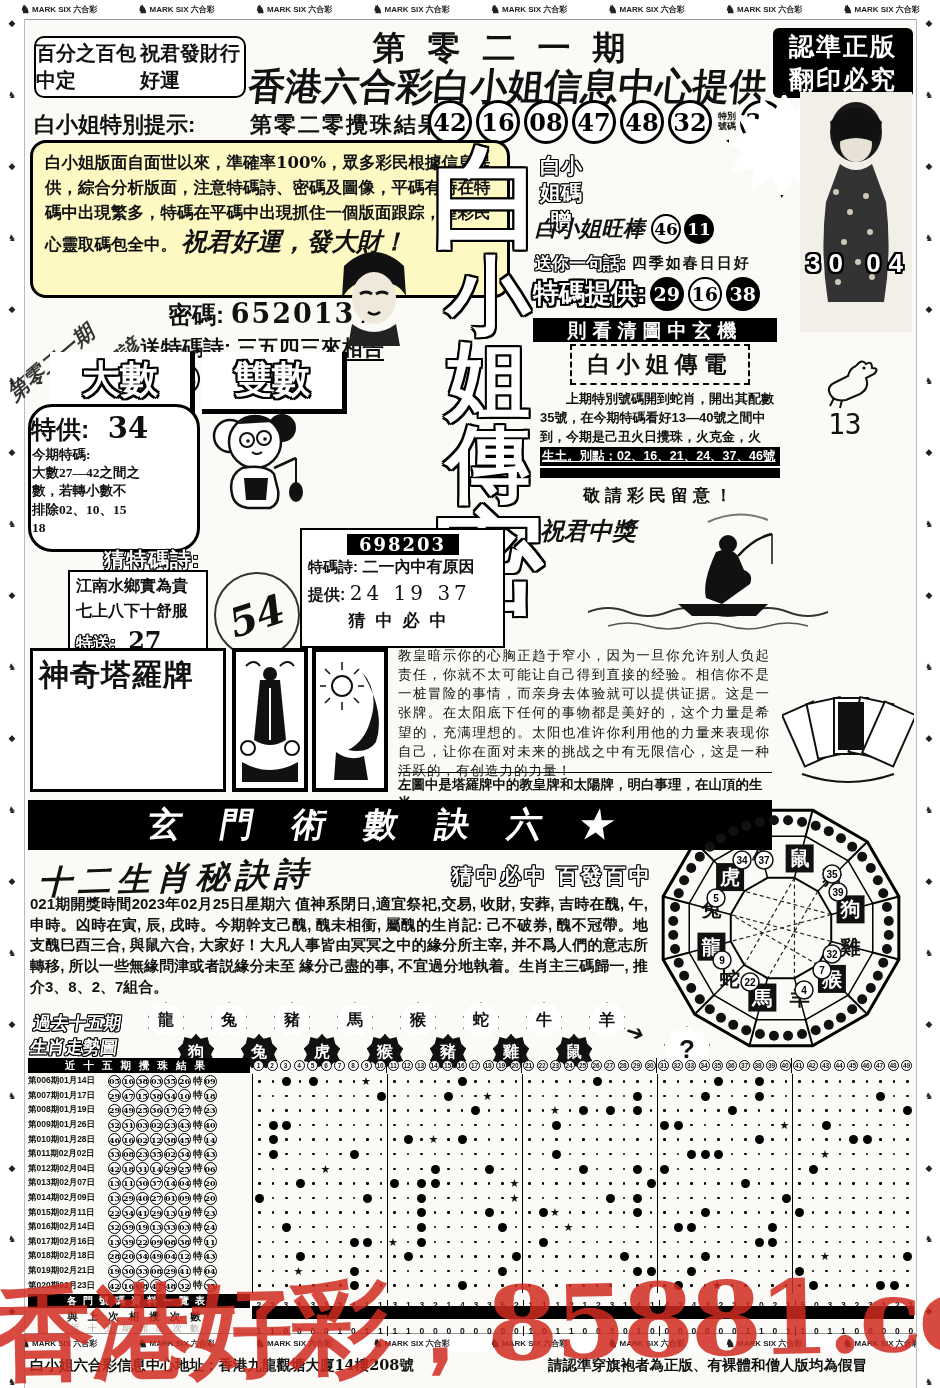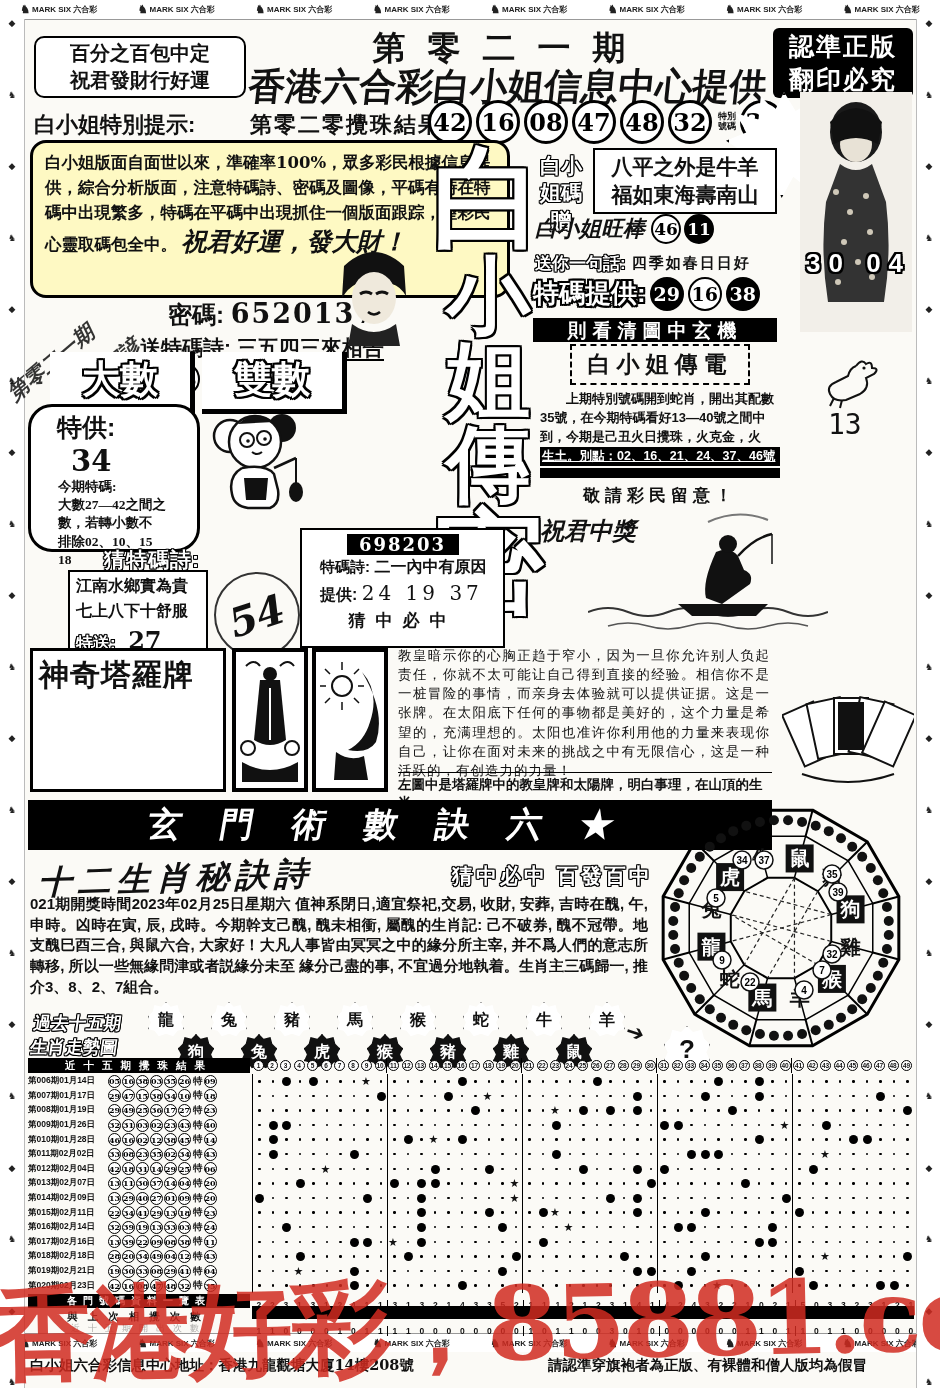--- a/index.html
+++ b/index.html
@@ -154,21 +154,21 @@
       <div class="unit">◆</div>
       <div class="unit">♞</div>
       <div class="unit">◆</div>
       <div class="unit">♞</div>
       <div class="unit">◆</div>
       <div class="unit">♞</div>
       <div class="unit">◆</div>
       <div class="unit">♞</div>
     </div>
 
-  <div class="abs box" style="left:34px;top:36px;width:212px;height:62px;border-radius:10px;display:flex;flex-direction:column;align-items:center;justify-content:center;">
+  <div class="abs box" style="left:34px;top:36px;width:212px;height:62px;border-radius:10px;display:flex;flex-direction:row;align-items:center;justify-content:center;">
     <div class="b" style="font-size:20px;">百分之百包中定</div>
     <div class="b" style="font-size:20px;">祝君發財行好運</div>
   </div>
   <div class="abs b" style="left:250px;top:26px;width:520px;text-align:center;font-size:33px;letter-spacing:22px;font-family:'DejaVu Serif',serif;">第零二一期</div>
   <div class="abs b" style="left:235px;top:62px;width:545px;text-align:center;font-size:37px;transform:skewX(-6deg);font-family:'DejaVu Serif',serif;">香港六合彩白小姐信息中心提供</div>
   <div class="abs blackbar" style="left:773px;top:28px;width:140px;height:70px;border-radius:6px;display:flex;flex-direction:column;align-items:center;justify-content:center;">
     <div class="b" style="font-size:25px;letter-spacing:2px;">認準正版</div>
     <div class="b" style="font-size:25px;letter-spacing:2px;">翻印必究</div>
   </div>
 
@@ -241,24 +241,20 @@
   <div class="abs" id="vertTitle" style="left:428px;top:142px;width:120px;display:flex;flex-direction:column;align-items:center;font-family:'DejaVu Serif',serif;">
       <div class="b out2" style="font-size: 112px; line-height: 1;">白</div>
       <div class="b out2" style="font-size: 84px; line-height: 1;">小</div>
       <div class="b out2" style="font-size: 84px; line-height: 1;">姐</div>
       <div class="b out2" style="font-size: 84px; line-height: 1;">傳</div>
       <div class="b out2" style="font-size: 112px; line-height: 1;">密</div>
     </div>
 
   <div class="abs" style="left:533px;top:148px;width:246px;height:196px;">
     <div class="b out" style="position:absolute;left:0;top:4px;width:56px;font-size:21px;line-height:1.3;text-align:center;">白小姐碼贈</div>
-    <div class="box" style="position:absolute;left:60px;top:0;width:184px;padding:3px 4px;text-align:center;">
-      <div class="b" style="font-size:21px;">八平之外是牛羊</div>
-      <div class="b" style="font-size:21px;">福如東海壽南山</div>
-    </div>
     <div style="position:absolute;left:2px;top:66px;display:flex;align-items:center;">
       <span class="scriptish" style="font-size:22px;margin-right:6px;font-family:'DejaVu Serif',serif;">白小姐旺棒</span>
       <span id="wangbangNums"><span class="num sm">46</span><span class="num sm filled">11</span></span>
     </div>
     <div style="position:absolute;left:2px;top:104px;display:flex;align-items:center;white-space:nowrap;">
       <span class="b out" style="font-size:17px;margin-right:6px;">送你一句話:</span>
       <span class="b" style="font-size:15px;letter-spacing:2px;">四季如春日日好</span>
     </div>
     <div style="position:absolute;left:0;top:128px;display:flex;align-items:center;">
       <span class="b out2" style="font-size:26px;margin-right:4px;">特碼提供:</span>
@@ -296,21 +292,21 @@
     <path d="M120 30 q30 -14 60 -2" stroke="#777" stroke-width="2" fill="none"></path>
   </svg>
 
   <div class="abs" style="left:202px;top:352px;width:140px;border-bottom:5px solid #000;border-right:5px solid #000;padding:2px 0 4px 0;text-align:center;background:#fff;">
     <span class="b out2" style="font-size:38px;font-family:'DejaVu Serif',serif;">雙數</span>
   </div>
   <div class="abs" style="left:50px;top:352px;width:140px;border-bottom:5px solid #000;border-right:5px solid #000;padding:2px 0 4px 0;text-align:center;background:#fff;">
     <span class="b out2" style="font-size:38px;font-family:'DejaVu Serif',serif;">大數</span>
   </div>
 
-  <div class="abs" style="left:28px;top:404px;width:172px;height:148px;border:3px solid #000;border-radius:24px;background:#fff;padding:4px 26px;box-sizing:border-box;">
+  <div class="abs" style="left:28px;top:404px;width:172px;height:148px;border:3px solid #000;border-radius:24px;background:#fff;padding:4px 0;box-sizing:border-box;">
     <span class="b" style="font-size:25px;">特供:</span>
     <span class="ser b" style="font-size:29px;margin-left:14px;">34</span>
     <div id="bubbleLines" class="b" style="font-size:13.5px;line-height:1.35;margin-left:1px;font-family:Liberation Serif, serif;">
         <div>今期特碼:</div>
         <div>大數27—42之間之</div>
         <div>數，若轉小數不</div>
         <div>排除02、10、15</div>
         <div>18</div>
       </div>
   </div>
@@ -339,21 +335,21 @@
     <div style="margin-top:4px;">
       <span class="b out" style="font-size:17px;">特送:</span>
       <span class="ser b" style="font-size:24px;margin-left:8px;">27</span>
     </div>
   </div>
 
   <div class="abs" style="left:214px;top:572px;width:82px;height:82px;border:2px solid #333;border-radius:50%;display:flex;align-items:center;justify-content:center;">
     <span class="scriptish" style="font-size:40px;transform:rotate(-18deg);font-family:'DejaVu Serif',serif;">54</span>
   </div>
 
-  <div class="abs box" style="left:300px;top:528px;width:205px;height:120px;padding:2px 18px;">
+  <div class="abs box" style="left:300px;top:528px;width:205px;height:120px;padding:2px 6px;">
     <div class="blackbar ser b" style="width:112px;margin:2px auto;text-align:center;font-size:18px;letter-spacing:2px;">698203</div>
     <div style="white-space:nowrap;">
       <span class="b" style="font-size:15px;">特碼詩:</span>
       <span class="b" style="font-size:16px;">二一內中有原因</span>
     </div>
     <div style="margin-top:3px;">
       <span class="b" style="font-size:16px;">提供:</span>
       <span class="ser" style="font-size:20px;letter-spacing:4px;">24 19 37</span>
     </div>
     <div class="b" style="font-size:17px;letter-spacing:10px;text-align:center;margin-top:3px;font-family:'DejaVu Serif',serif;">猜中必中</div>

